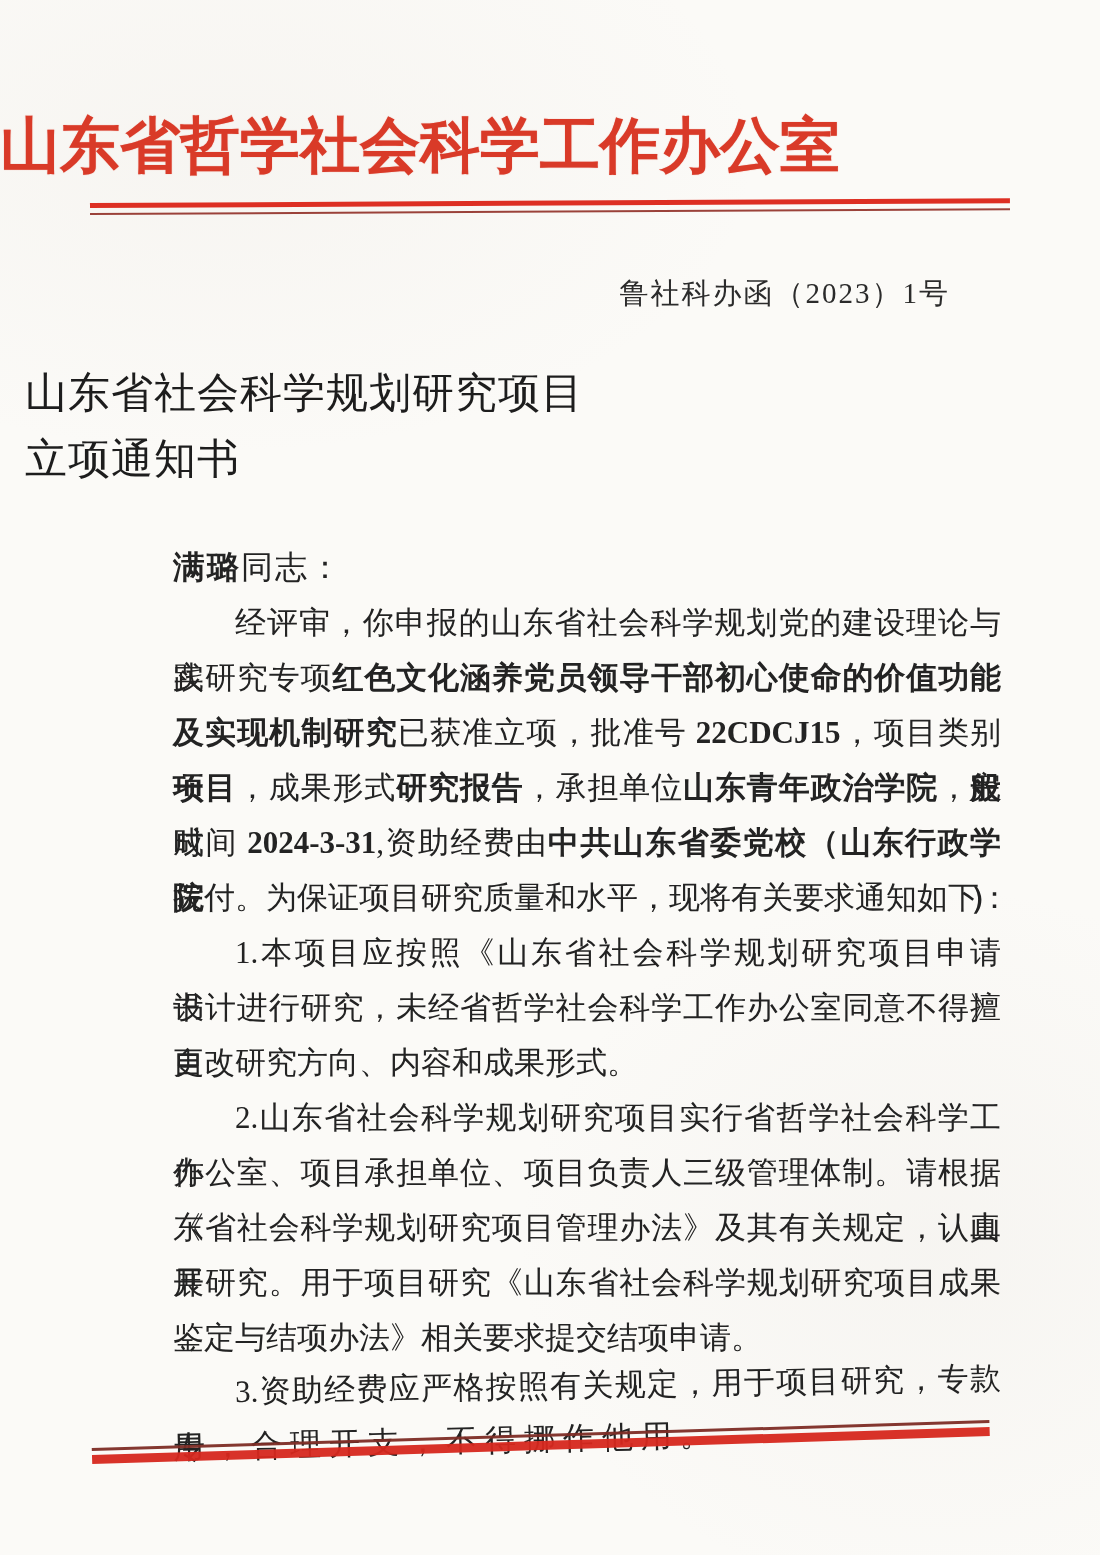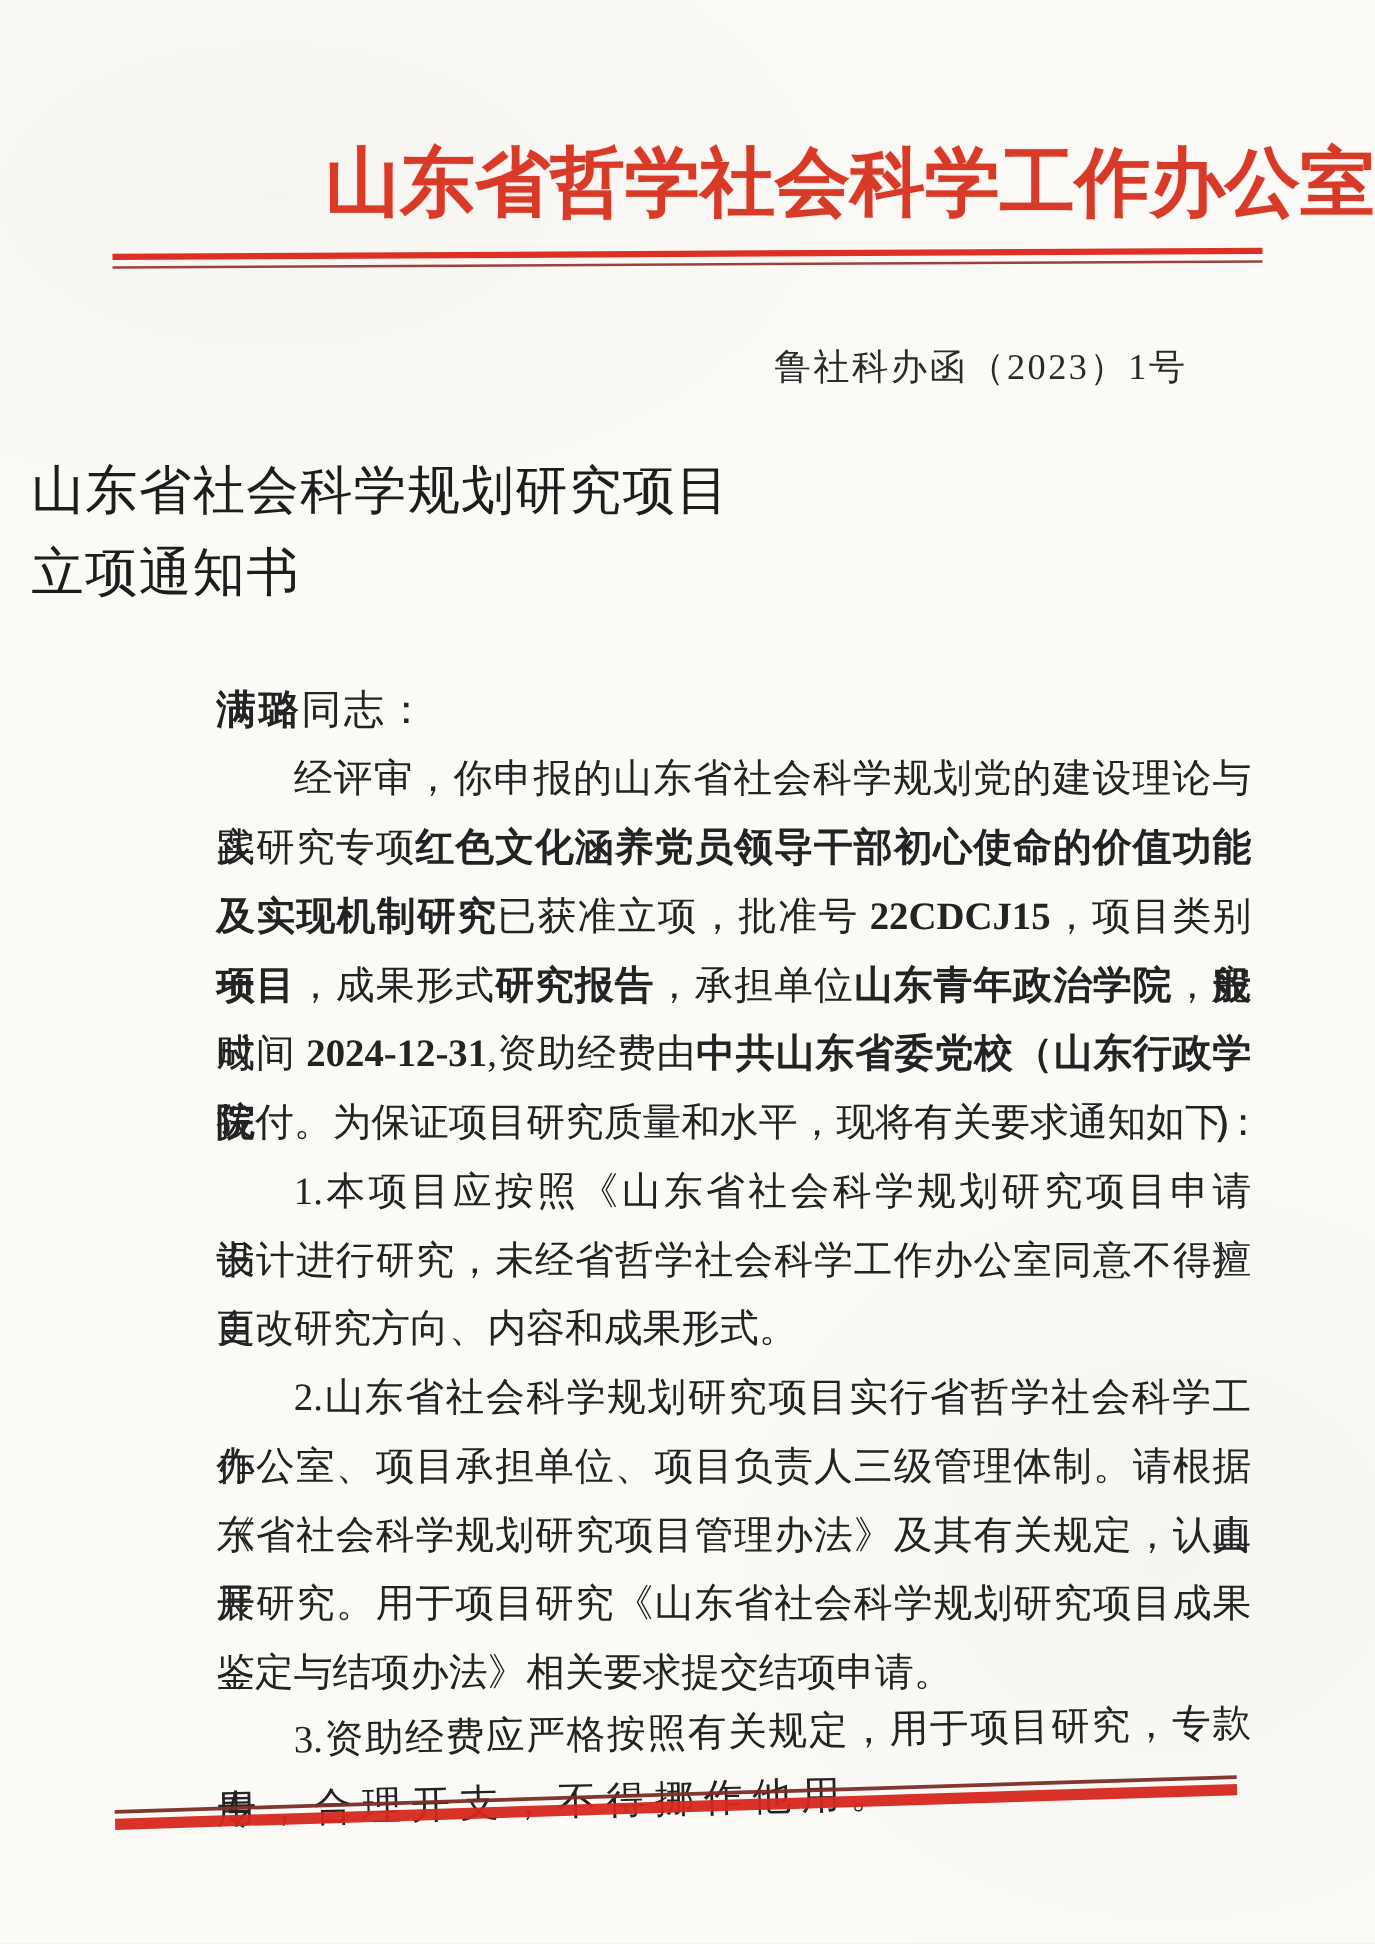--- a/index.html
+++ b/index.html
@@ -14,28 +14,27 @@
       radial-gradient(ellipse 700px 600px at 85% 80%, rgba(205,198,190,0.10), transparent 60%),
       #fbfaf7;
     overflow: hidden;
     font-family: "Liberation Serif", "DejaVu Serif", serif;
     color: #242424;
   }
   
   .letterhead {
     position: absolute;
     top: 106px; left: 0; width: 100%;
-    text-align: right;
+    text-align: left;
     font-size: 60px;
     font-weight: bold;
     color: #d93a28;
     letter-spacing: 0px;
     text-shadow: 0 0 1px rgba(217,58,40,0.55);
     white-space: nowrap;
-    padding-left: 24px;
   }
   .rule-top {
     position: absolute;
     top: 203px; left: 90px; width: 920px;
     transform: rotate(-0.3deg);
     transform-origin: left center;
   }
   .rule-top .thick { height: 5px; background: #dd2f23; }
   .rule-top .gap   { height: 5px; }
   .rule-top .thin  { height: 2px; background: #9b423a; }
@@ -136,21 +135,21 @@
 
     <div class="line j">
       <span class="bu">及实现机制研究</span><span>已获准立项，批准号 </span><span class="bu">22CDCJ15</span><span>，项目类别</span><span class="bu">一般</span>
     </div>
 
     <div class="line j">
       <span class="bu">项目</span><span>，成果形式</span><span class="bu">研究报告</span><span>，承担单位</span><span class="bu">山东青年政治学院</span><span>，完成</span>
     </div>
 
     <div class="line j">
-      <span>时间 </span><span class="bu">2024-12-31</span><span>,资助经费由</span><span class="bu">中共山东省委党校（山东行政学院）</span>
+      <span>时间 </span><span class="bu">2024-3-31</span><span>,资助经费由</span><span class="bu">中共山东省委党校（山东行政学院）</span>
     </div>
 
     <div class="line">拨付。为保证项目研究质量和水平，现将有关要求通知如下：</div>
 
     <div class="line j ind">1.本项目应按照《山东省社会科学规划研究项目申请书》</div>
     <div class="line j">设计进行研究，未经省哲学社会科学工作办公室同意不得擅自</div>
     <div class="line">更改研究方向、内容和成果形式。</div>
 
     <div class="line j ind">2.山东省社会科学规划研究项目实行省哲学社会科学工作</div>
     <div class="line j">办公室、项目承担单位、项目负责人三级管理体制。请根据《山</div>

